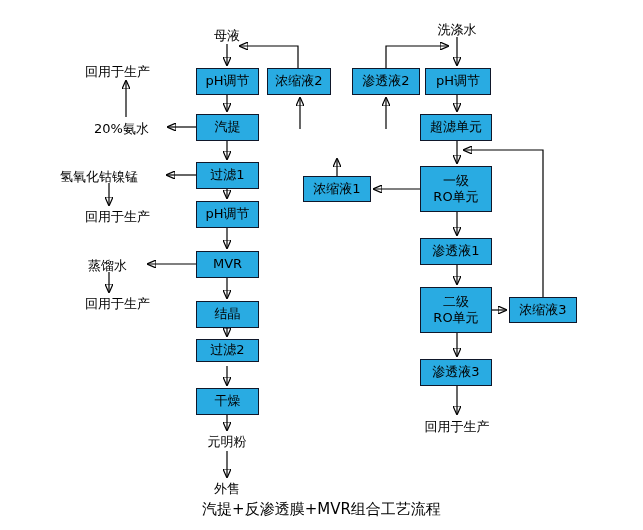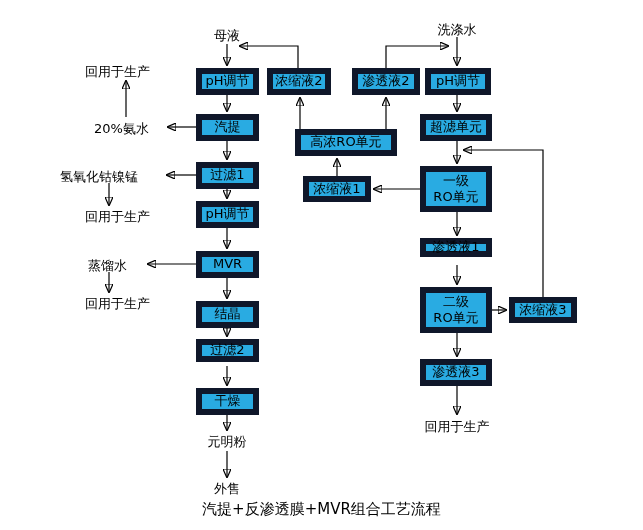--- a/index.html
+++ b/index.html
@@ -2,21 +2,21 @@
 <html style="--box-fill: #29ABE2; --line-color: #000000;"><head>
 <meta charset="utf-8">
 <style>
   * { margin:0; padding:0; box-sizing:border-box; }
   html,body { background:#ffffff; }
   body { font-family:"DejaVu Sans","Liberation Sans",sans-serif; color:#000; }
   .canvas { position:relative; width:643px; height:530px; background:#fff; overflow:hidden; }
   .box {
     position:absolute;
     background:var(--box-fill,#29ABE2);
-    border:6px solid #0f172a;
+    border:1px solid #0f172a;
     display:flex; flex-direction:column;
     align-items:center; justify-content:center;
     font-size:13px; line-height:1.25; text-align:center;
     white-space:nowrap;
   }
   .lbl { position:absolute; font-size:13px; white-space:nowrap; }
   .lbl.center { text-align:center; }
   .title { position:absolute; font-size:15px; text-align:center; }
   svg.arrows { position:absolute; left:0; top:0; width:643px; height:530px; pointer-events:none; }
   svg.arrows path { stroke:var(--line-color,#000); stroke-width:1.2; fill:none; }
@@ -76,31 +76,30 @@
   <div class="box" style="left:196px;top:114px;width:63px;height:27px;">汽提</div>
   <div class="box" style="left:196px;top:162px;width:63px;height:27px;">过滤1</div>
   <div class="box" style="left:196px;top:201px;width:63px;height:27px;">pH调节</div>
   <div class="box" style="left:196px;top:251px;width:63px;height:27px;">MVR</div>
   <div class="box" style="left:196px;top:301px;width:63px;height:27px;">结晶</div>
   <div class="box" style="left:196px;top:339px;width:63px;height:23px;">过滤2</div>
   <div class="box" style="left:196px;top:388px;width:63px;height:27px;">干燥</div>
 
   <div class="box" style="left:267px;top:68px;width:64px;height:27px;">浓缩液2</div>
   <div class="box" style="left:352px;top:68px;width:68px;height:27px;">渗透液2</div>
-  <div class="box" style="left:295px;top:129px;width:102px;height:27px;">高浓RO单元</div>
   <div class="box" style="left:303px;top:176px;width:68px;height:26px;">浓缩液1</div>
   <div class="box" style="left:509px;top:297px;width:68px;height:26px;">浓缩液3</div>
 
   <div class="box" style="left:425px;top:68px;width:66px;height:27px;">pH调节</div>
   <div class="box" style="left:420px;top:114px;width:72px;height:27px;">超滤单元</div>
   <div class="box" style="left:420px;top:166px;width:72px;height:46px;">
     <span>一级</span>
     <span>RO单元</span>
   </div>
-  <div class="box" style="left:420px;top:238px;width:72px;height:19px;">渗透液1</div>
+  <div class="box" style="left:420px;top:238px;width:72px;height:27px;">渗透液1</div>
   <div class="box" style="left:420px;top:287px;width:72px;height:46px;">
     <span>二级</span>
     <span>RO单元</span>
   </div>
   <div class="box" style="left:420px;top:359px;width:72px;height:27px;">渗透液3</div>
 
   <div class="lbl" style="left:85px;top:63px;">回用于生产</div>
   <div class="lbl" style="left:94px;top:120px;">20%氨水</div>
   <div class="lbl" style="left:60px;top:168px;">氢氧化钴镍锰</div>
   <div class="lbl" style="left:85px;top:208px;">回用于生产</div>

